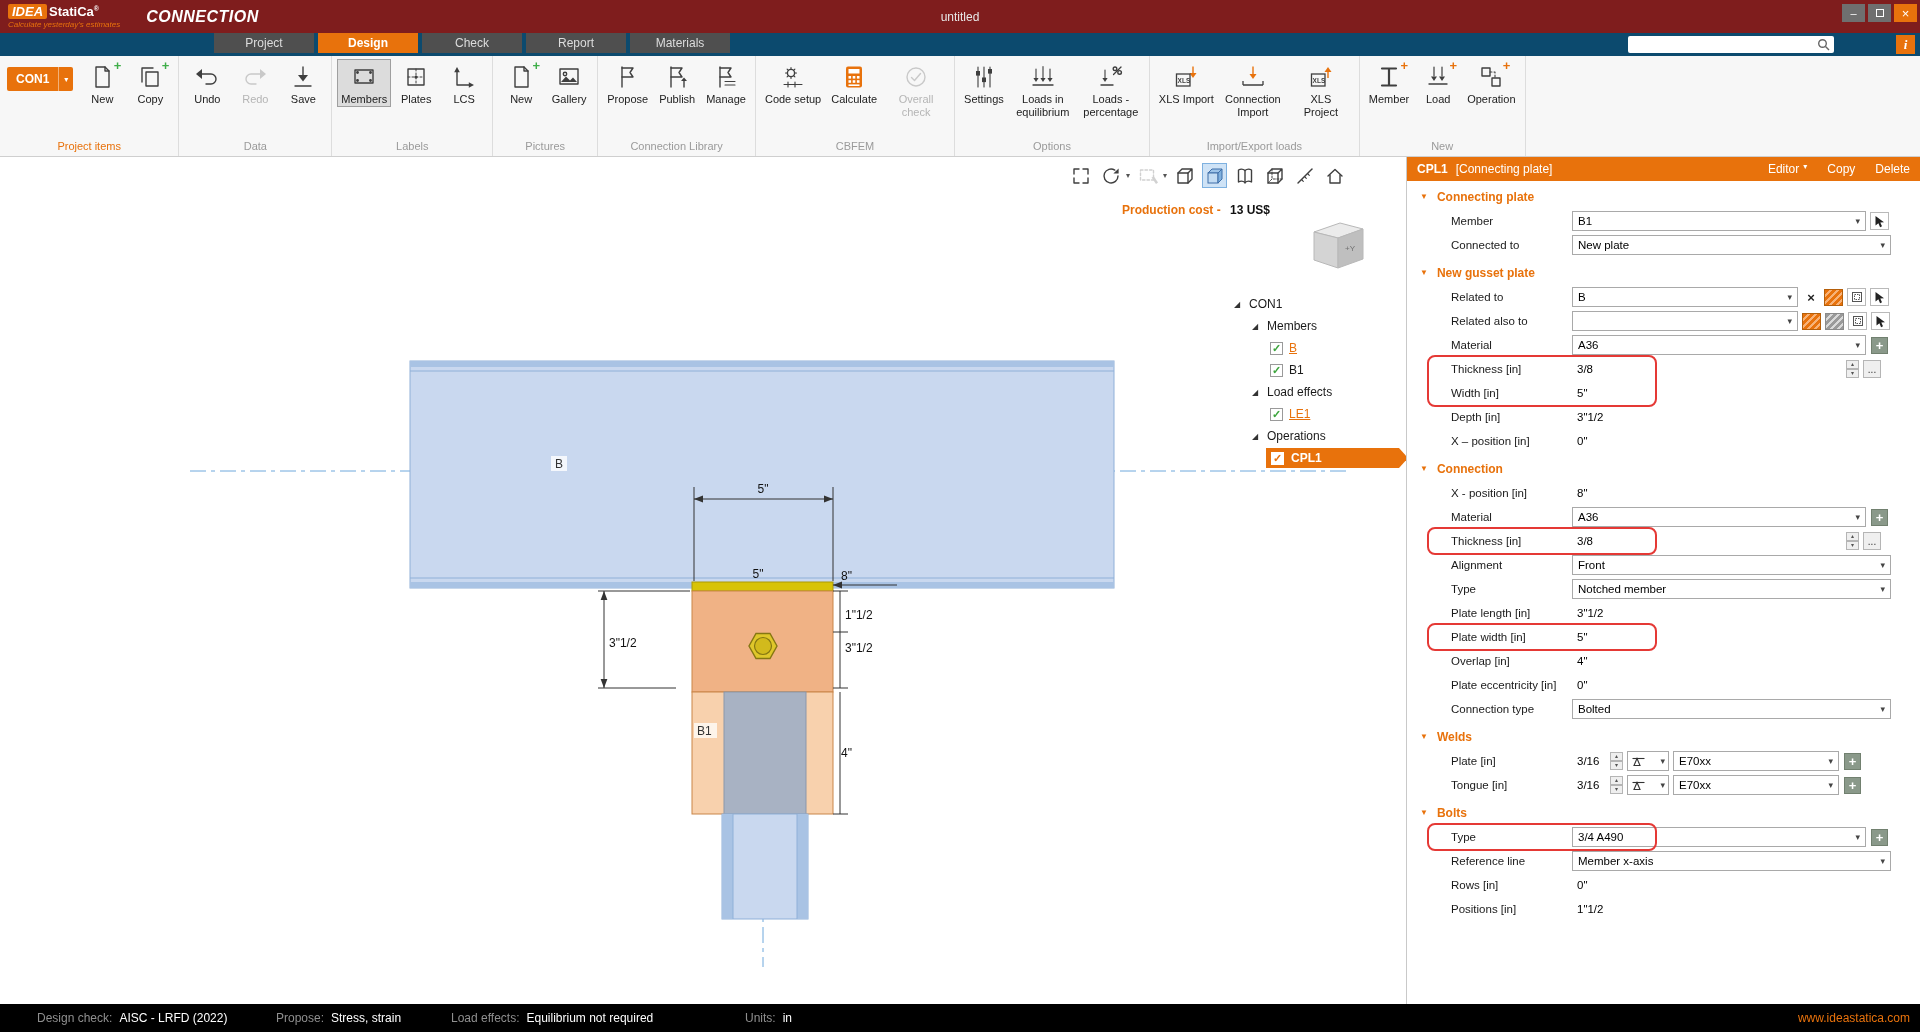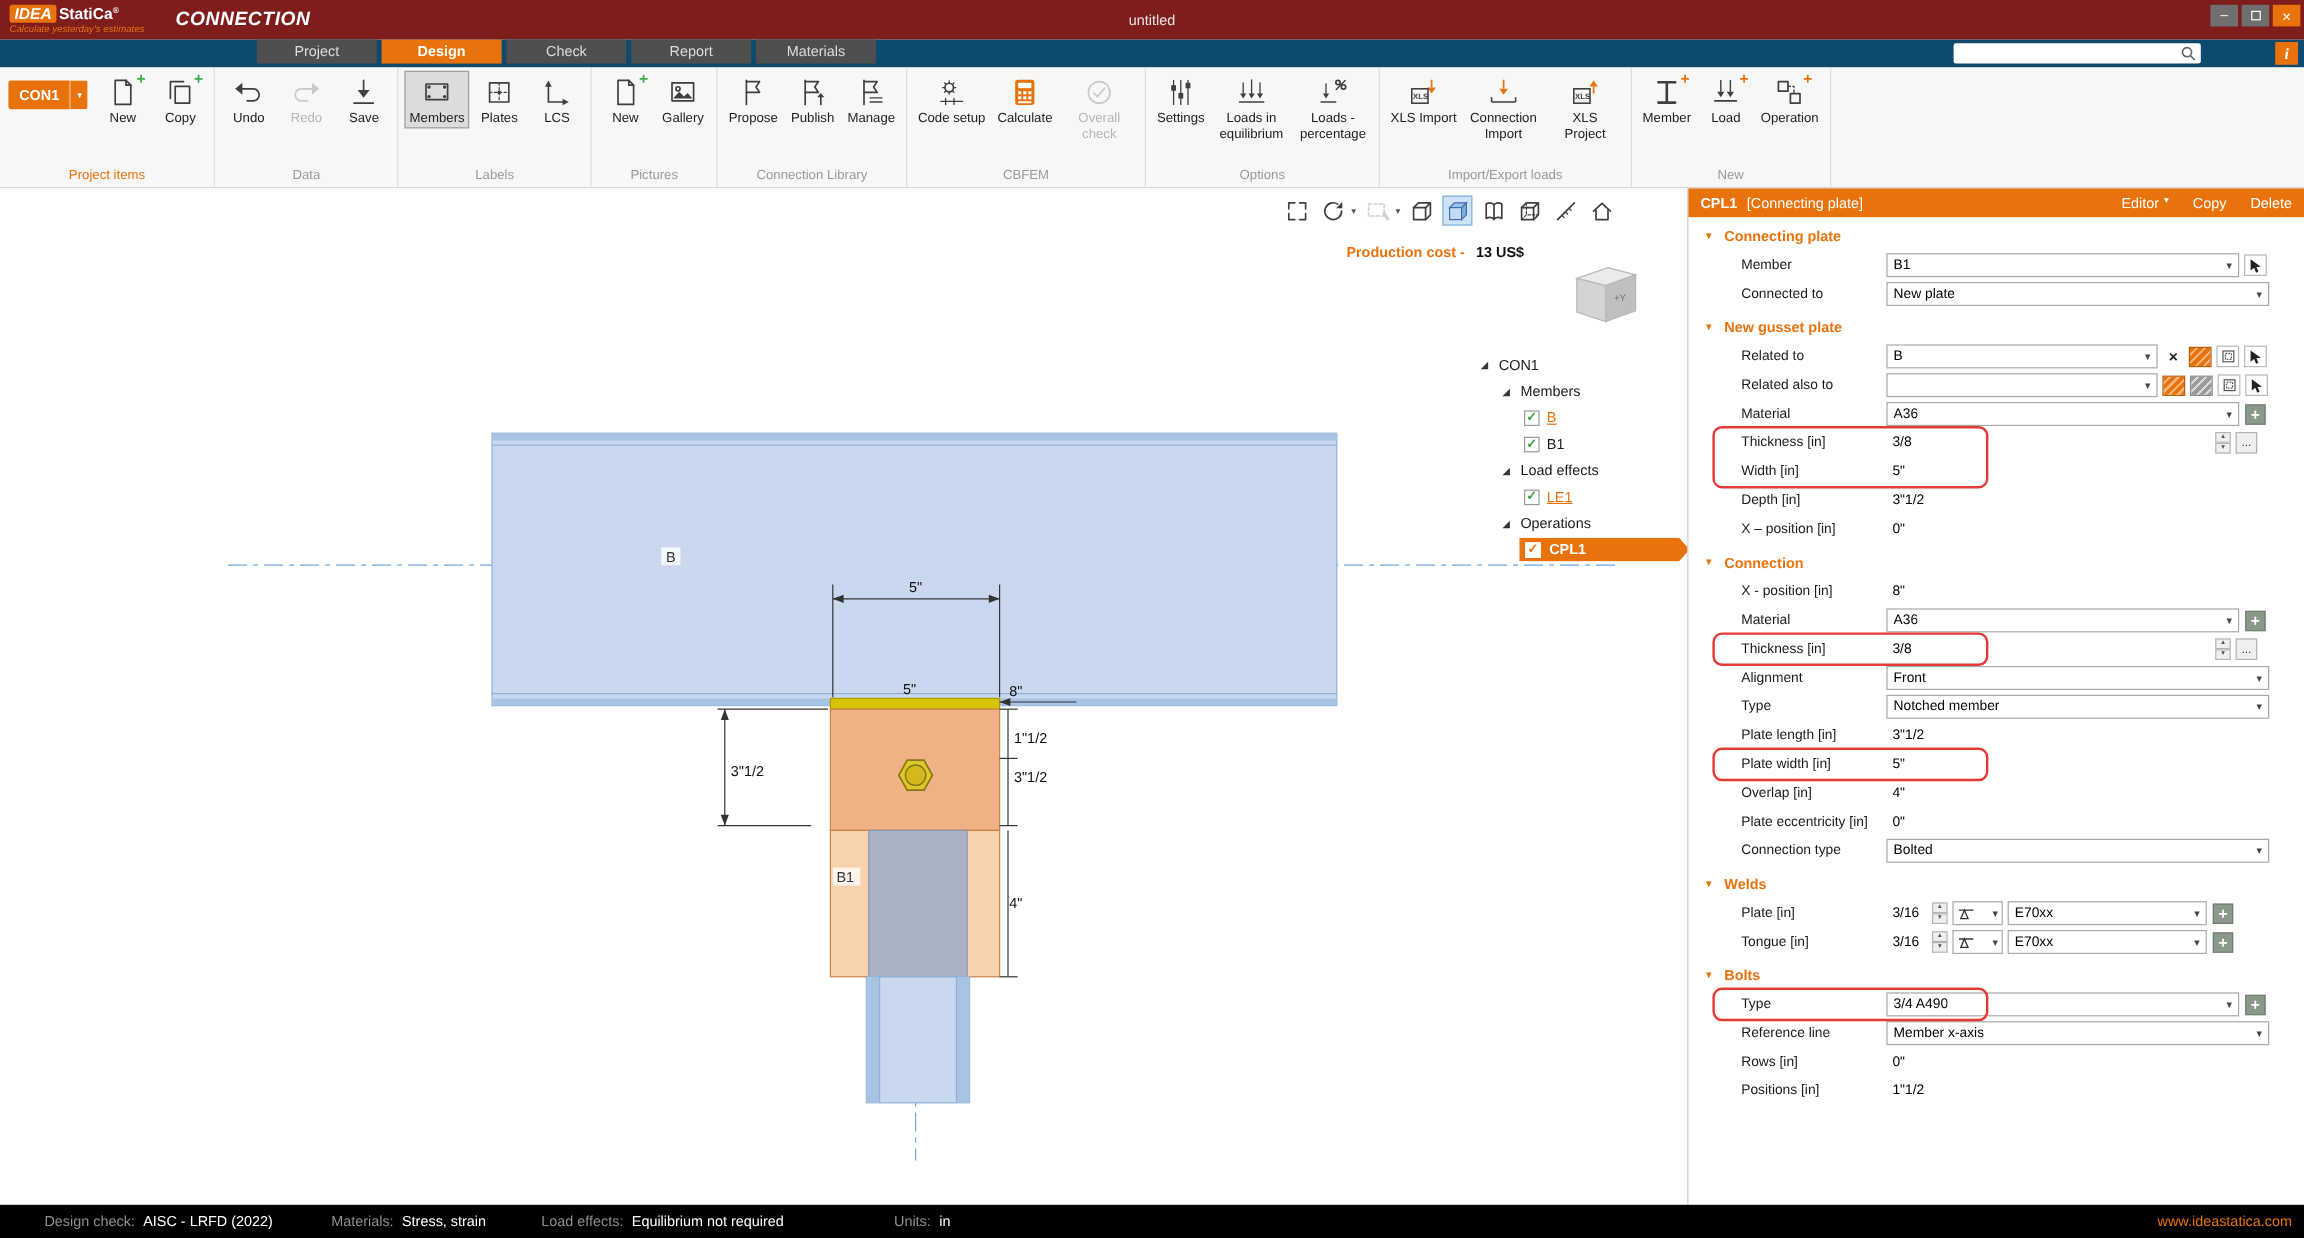--- a/index.html
+++ b/index.html
@@ -947,16 +947,16 @@
         <div class="hl-overlay" style="top: 346px; height: 28px;"></div>
         <div class="hl-overlay" style="top: 442px; height: 28px;"></div>
         <div class="hl-overlay" style="top: 642px; height: 28px;"></div>
       </div>
   </div>
 </div>
 
 <div class="statusbar">
   <a class="sb-url">www.ideastatica.com</a>
 <span class="sb-item" style="left: 37px;"><span class="sb-label">Design check:</span><span class="sb-val">AISC - LRFD (2022)</span></span>
-    <span class="sb-item" style="left: 276px;"><span class="sb-label">Materials:</span><span class="sb-val">Stress, strain</span></span>
+    <span class="sb-item" style="left: 276px;"><span class="sb-label">Propose:</span><span class="sb-val">Stress, strain</span></span>
     <span class="sb-item" style="left: 451px;"><span class="sb-label">Load effects:</span><span class="sb-val">Equilibrium not required</span></span>
     <span class="sb-item" style="left: 745px;"><span class="sb-label">Units:</span><span class="sb-val">in</span></span>
   </div>
 
 </body></html>

